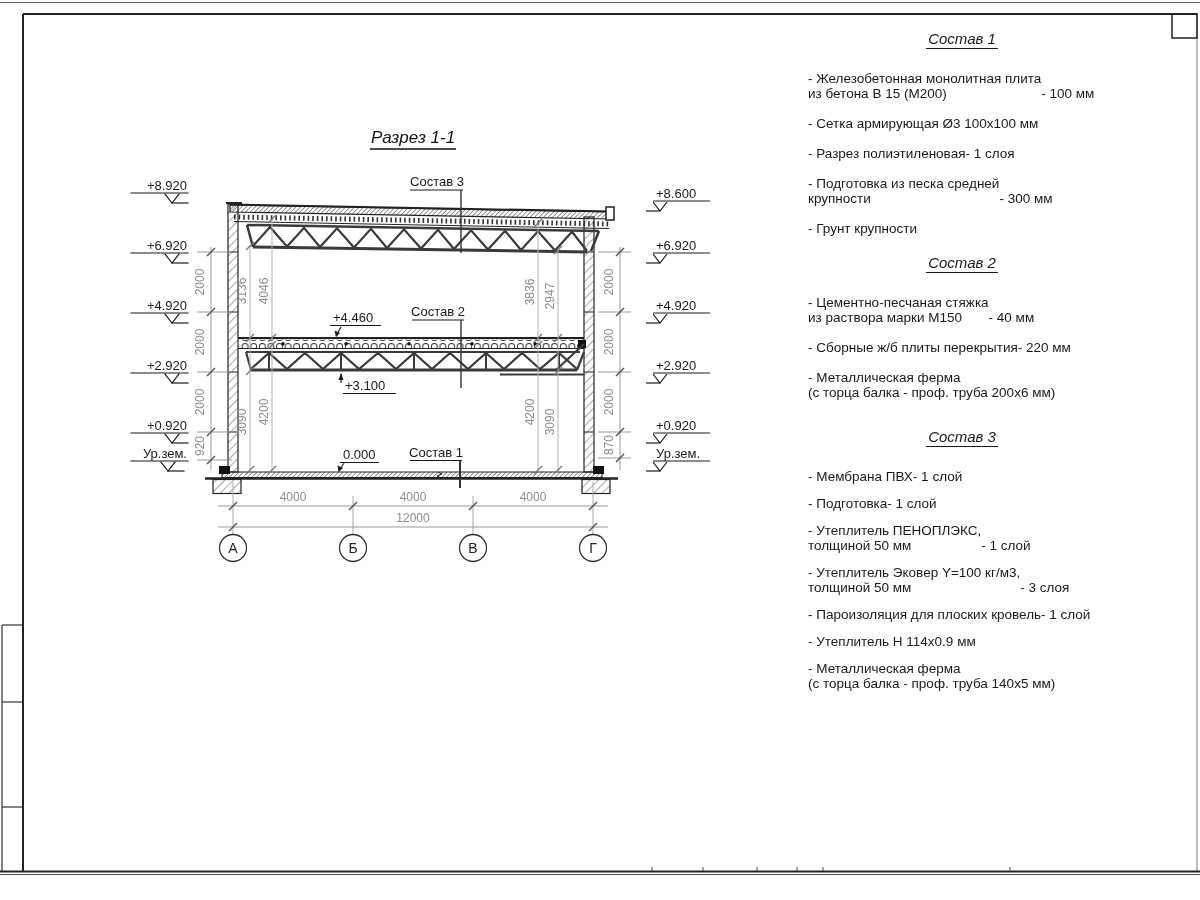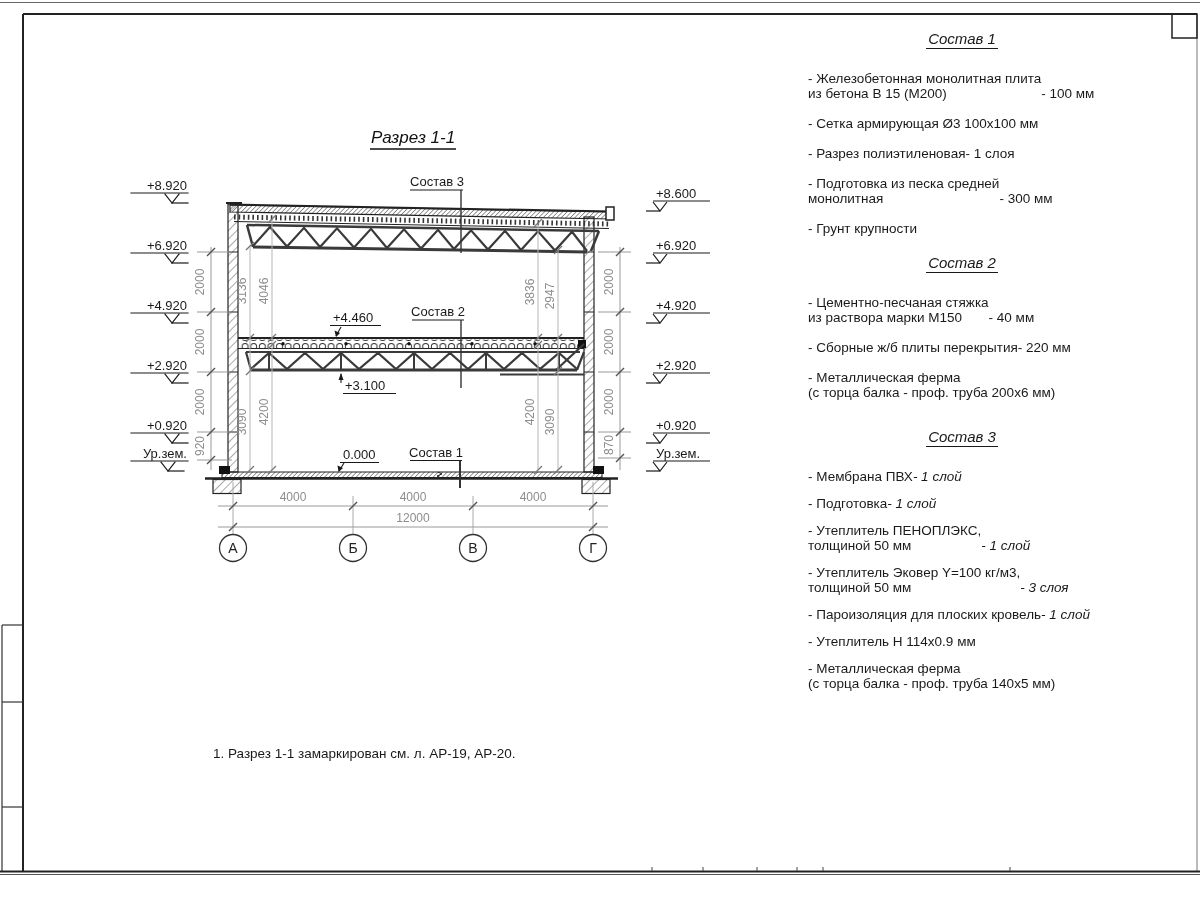--- a/index.html
+++ b/index.html
@@ -16,21 +16,21 @@
   #comps{position:absolute;left:802px;top:0;width:320px;}
   .comp{position:absolute;left:0;width:320px;}
   .comp-head{text-align:center;font-style:italic;font-size:15px;margin:0 0 24px 0;}
   .comp-head span{border-bottom:1px solid #1a1a1a;padding:0 2px 1px 2px;}
   .comp-item{display:flex;justify-content:flex-start;align-items:flex-end;
              font-size:13.5px;line-height:15px;margin-bottom:15px;}
   .ci-text{white-space:pre-line;padding-left:6px;}
   .ci-val{white-space:nowrap;}
   .comp-s1 .ci-val{margin-right:24px;}
   .comp-s2 .ci-val{margin-right:2px;}
-  .comp-s3 .ci-val{margin-right:20px;font-style:italic;}
+  .comp-s3 .ci-val{margin-right:20px;}
   .comp-s3 .comp-item{margin-bottom:12px;}
   #note{position:absolute;left:213px;top:746px;font-size:13.5px;}
 </style>
 </head>
 <body>
 
 <div id="page">
 
 <svg width="1200" height="900" viewBox="0 0 1200 900">
   <defs>
@@ -361,21 +361,21 @@
     <div class="comp-item">
       <span class="ci-text">- Сетка армирующая Ø3 100х100 мм</span>
       <span class="ci-val"></span>
         </div>
     <div class="comp-item">
       <span class="ci-text">- Разрез полиэтиленовая</span>
       <span class="ci-val">-  1 слоя</span>
         </div>
     <div class="comp-item">
       <span class="ci-text">- Подготовка из песка средней
-монолитная</span>
+крупности</span>
       <span class="ci-val">- 300 мм</span>
         </div>
     <div class="comp-item">
       <span class="ci-text">- Грунт крупности</span>
       <span class="ci-val"></span>
         </div>
   </div>
 
   <div class="comp comp-s2" style="top:254px;">
     <p class="comp-head"><span>Состав 2</span></p>
@@ -424,15 +424,14 @@
       <span class="ci-val"></span>
         </div>
     <div class="comp-item">
       <span class="ci-text">- Металлическая ферма
 (с торца балка - проф. труба 140х5 мм)</span>
       <span class="ci-val"></span>
         </div>
   </div>
 </div>
 
-<div id="note">1. Разрез 1-1 замаркирован см. л. АР-19, АР-20.</div>
 
 </div>
 
 </body></html>

